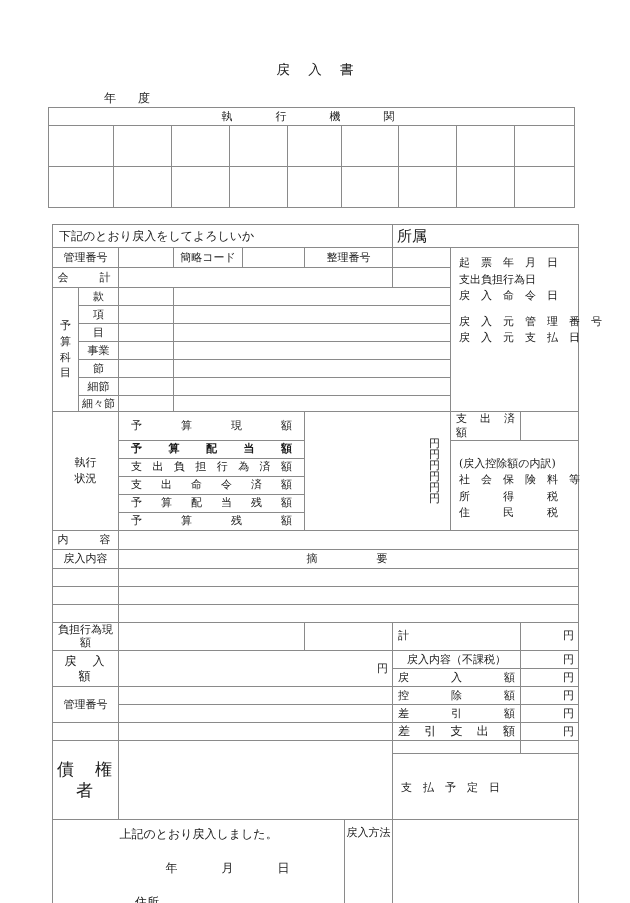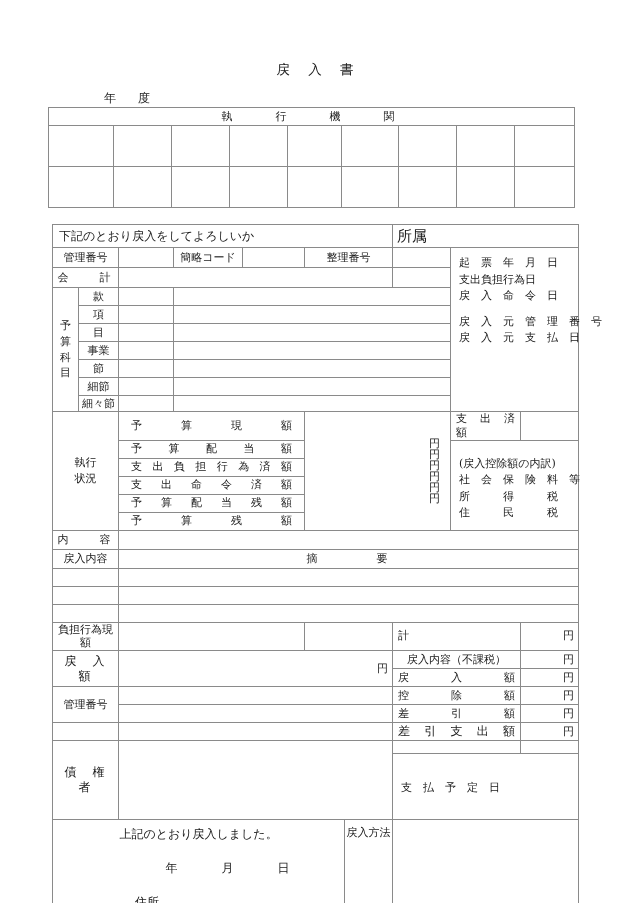--- a/index.html
+++ b/index.html
@@ -281,21 +281,21 @@
           <span>円</span>
         </span>
       </td>
 
       <td class="ctr">
         <span class="spread-narrow">支　出　済　額</span>
       </td>
       <td></td>
     </tr>
     <tr>
-      <td colspan="3" style="height:17px;">
+      <td colspan="3" style="height:17px;font-weight:bold;">
         <span class="spread">予　算　配　当　額</span>
       </td>
       <td colspan="2" rowspan="5" class="vtop">
         <span class="lines">
           <span>(戻入控除額の内訳)</span>
           <span>社　会　保　険　料　等</span>
           <span>所　　　得　　　税</span>
           <span>住　　　民　　　税</span>
         </span>
       </td>
@@ -398,21 +398,21 @@
       <td colspan="5"></td>
       <td colspan="2" class="ctr" style="font-size:12px;">
         <span class="spread-narrow">差　引　支　出　額</span>
       </td>
       <td class="rgt">
         <span>円</span>
       </td>
     </tr>
 
     <tr>
-      <td colspan="2" rowspan="3" class="ctr sp2" style="font-size:12px;">債　権　者</td>
+      <td colspan="2" rowspan="3" class="ctr sp2" style="font-size:17px;">債　権　者</td>
       <td colspan="5" rowspan="3" class="vtop"></td>
       <td colspan="2" style="height:12px;"></td>
       <td></td>
     </tr>
     <tr>
       <td colspan="3" rowspan="2" class="lft vtop" style="height:62px; padding-left:8px !important; vertical-align:middle;">支　払　予　定　日</td>
     </tr>
     <tr></tr>
 
     <tr>

